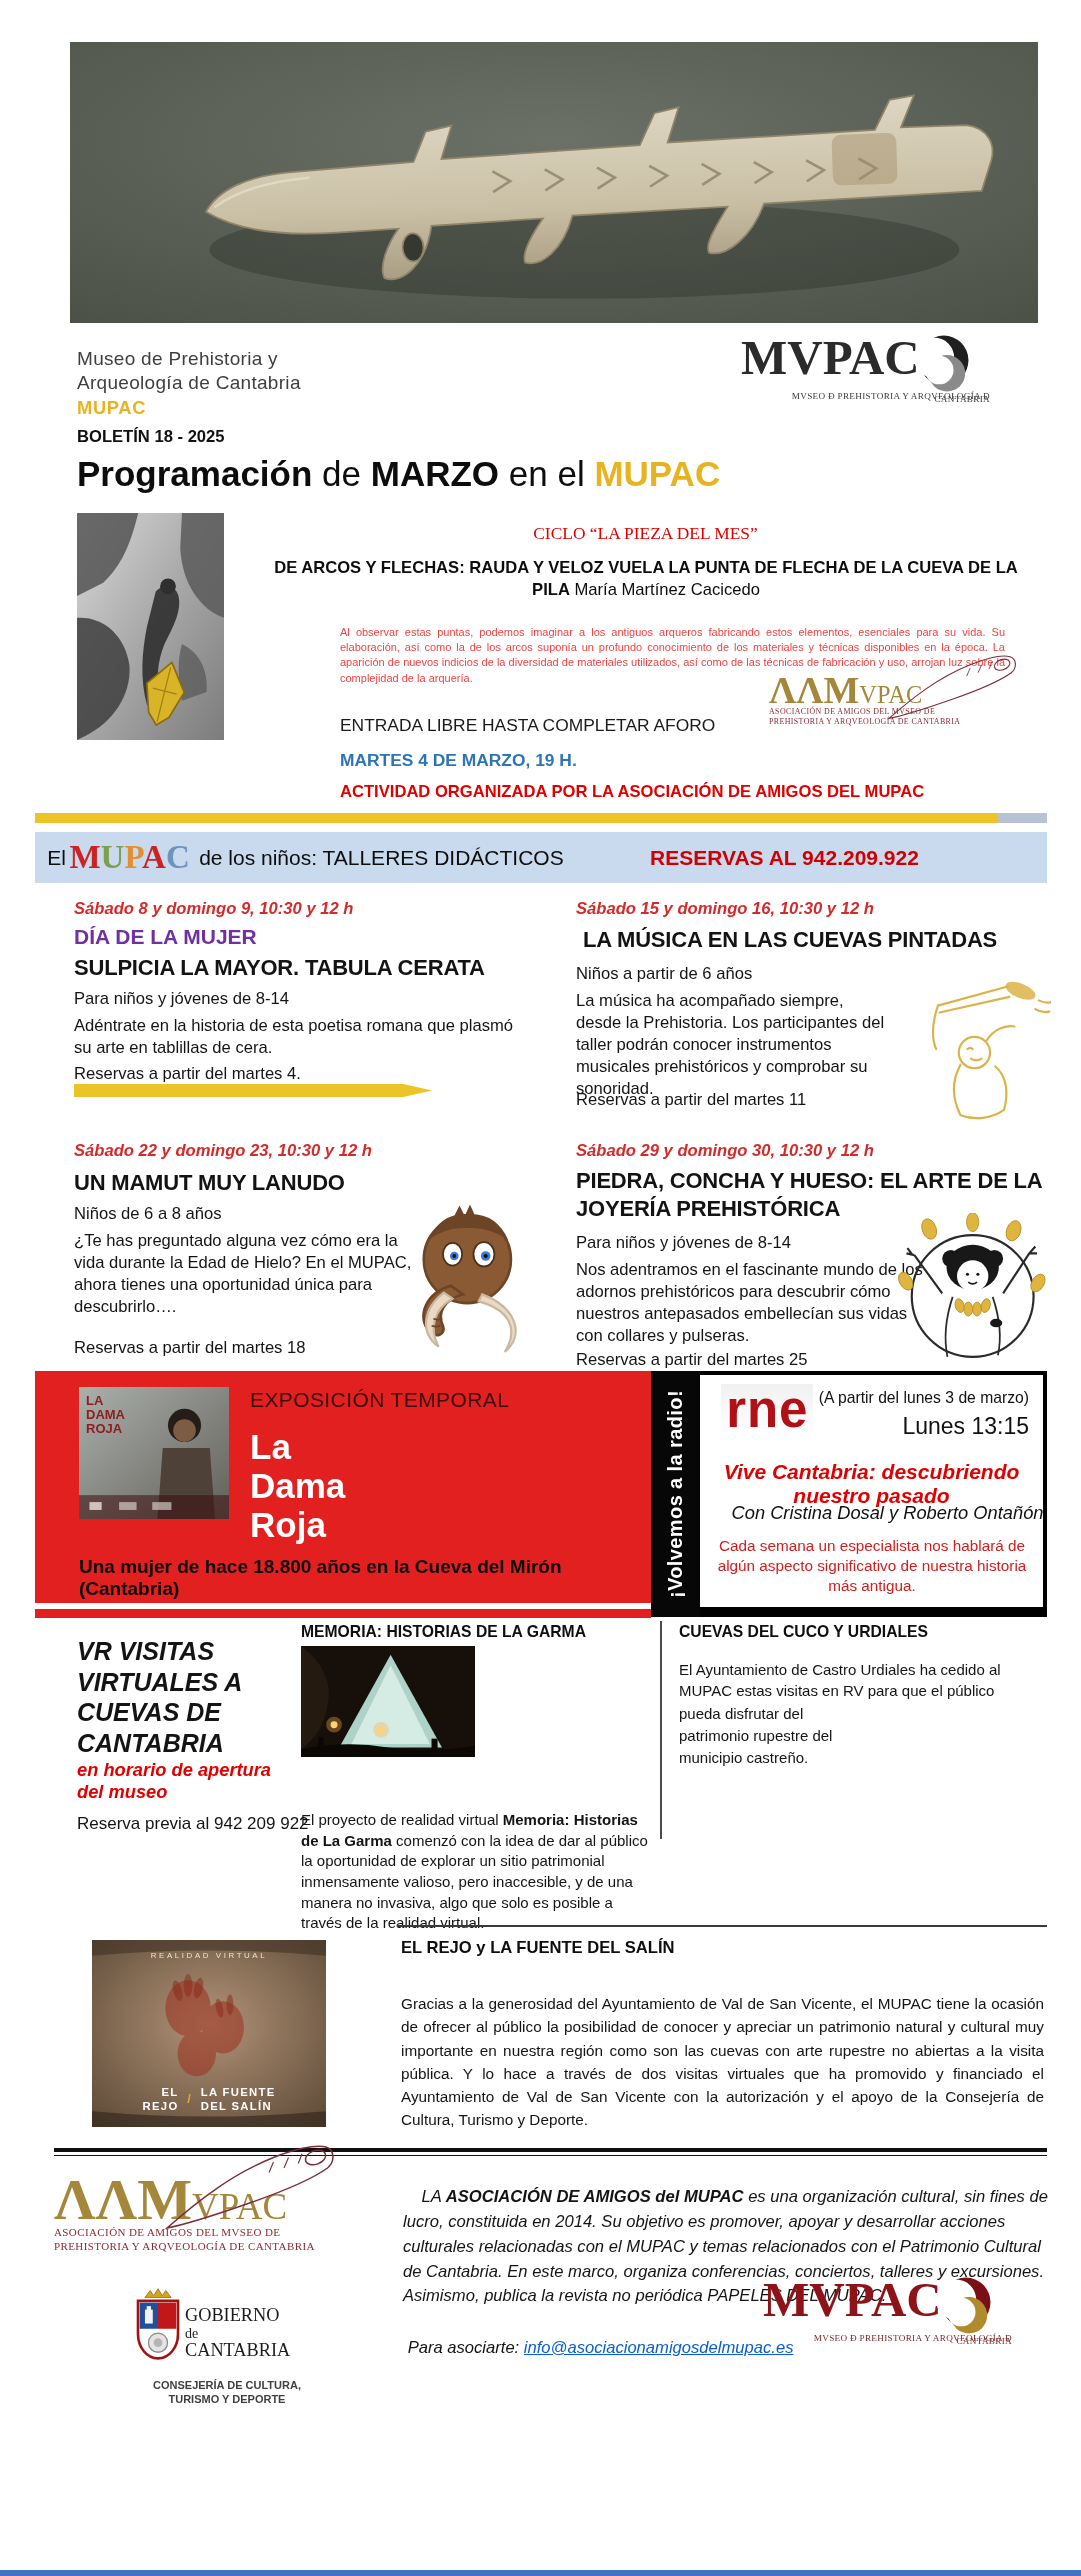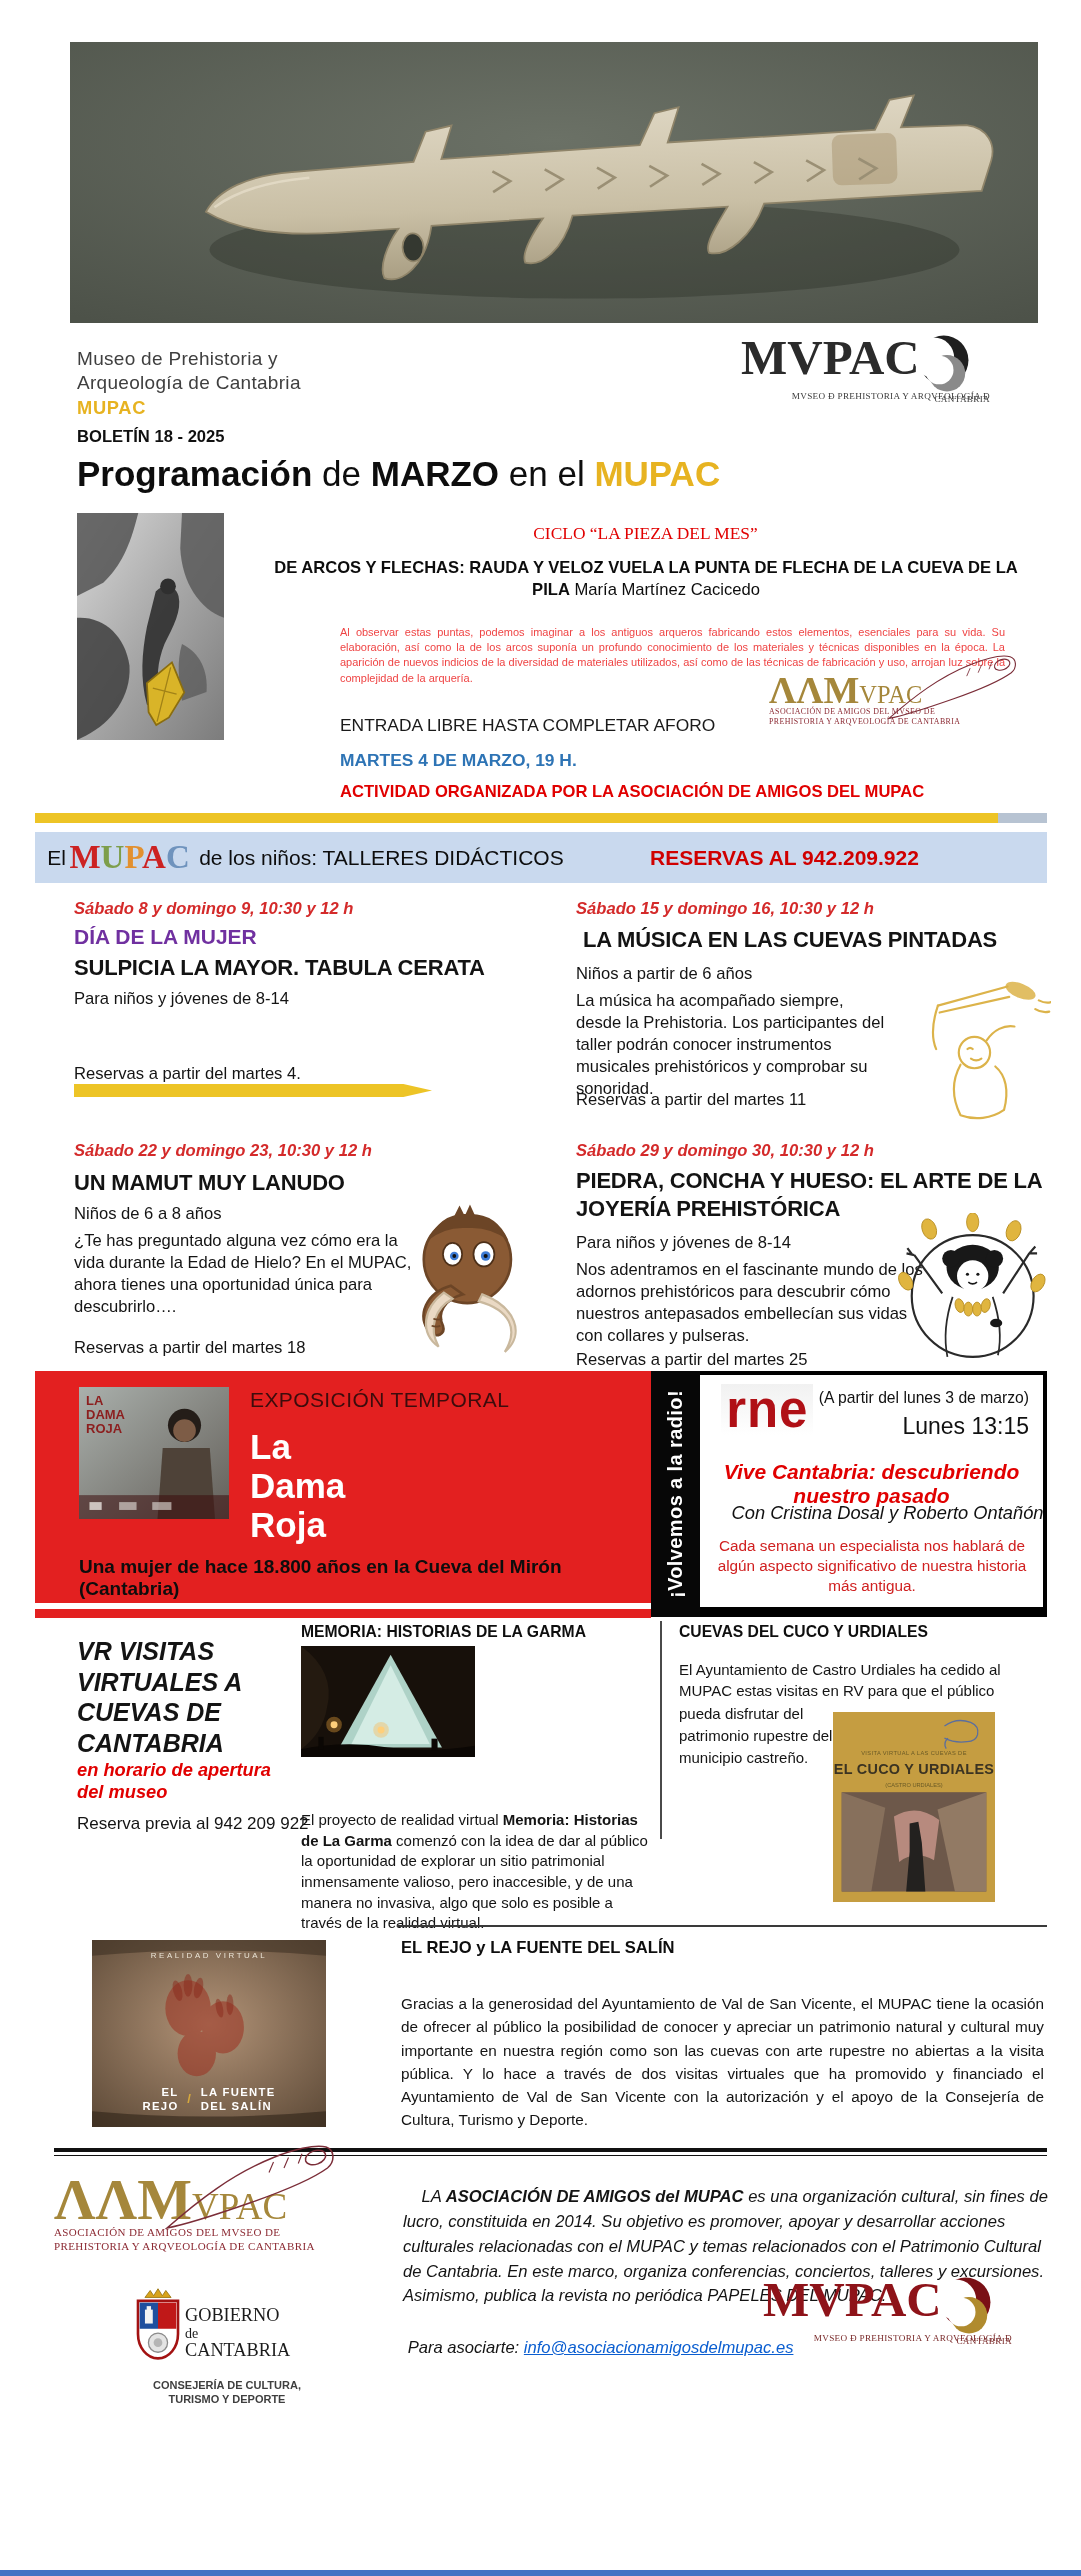--- a/index.html
+++ b/index.html
@@ -258,20 +258,21 @@
     <span class="band-el prewrap">El</span>
     <span class="band-brand"><span class="c1">M</span><span class="c2">U</span><span class="c3">P</span><span class="c4">A</span><span class="c5">C</span></span>
     <span class="band-rest prewrap"> de los niños: TALLERES DIDÁCTICOS</span>
     <span class="band-reservas">RESERVAS AL 942.209.922</span>
   </div>
 
   <div class="abs w-date" style="left:74px;top:899px;">Sábado 8 y domingo 9, 10:30 y 12 h</div>
   <div class="abs w-tag" style="left:74px;top:925px;">DÍA DE LA MUJER</div>
   <div class="abs w-title" style="left:74px;top:954px;">SULPICIA LA MAYOR. TABULA CERATA</div>
   <div class="abs w-aud" style="left:74px;top:989px;">Para niños y jóvenes de 8-14</div>
+  <div class="abs w-desc" style="left:74px;top:1015px;width:454px;">Adéntrate en la historia de esta poetisa romana que plasmó su arte en tablillas de cera.</div>
   <div class="abs w-res" style="left:74px;top:1064px;">Reservas a partir del martes 4.</div>
   <div class="abs gold-arrow"></div>
 
   <div class="abs w-date" style="left:576px;top:899px;">Sábado 15 y domingo 16, 10:30 y 12 h</div>
   <div class="abs w-title" style="left:583px;top:926px;width:462px;">LA MÚSICA EN LAS CUEVAS PINTADAS</div>
   <div class="abs w-aud" style="left:576px;top:964px;">Niños a partir de 6 años</div>
   <div class="abs w-desc" style="left:576px;top:990px;width:314px;">La música ha acompañado siempre, desde la Prehistoria. Los participantes del taller podrán conocer instrumentos musicales prehistóricos y comprobar su sonoridad.</div>
   <div class="abs w-res" style="left:576px;top:1090px;">Reservas a partir del martes 11</div>
   <div class="abs illus" style="left:877px;top:960px;width:174px;height:166px;">
     <svg viewBox="0 0 200 190">
@@ -413,37 +414,20 @@
         <rect x="150" y="106" width="7" height="14" fill="#0b0704"></rect>
     </svg>
   </div>
   <div class="abs garma-para"><span>El proyecto de realidad virtual </span><span class="b">Memoria: Historias de La Garma</span><span> comenzó con la idea de dar al público la oportunidad de explorar un sitio patrimonial inmensamente valioso, pero inaccesible, y de una manera no invasiva, algo que solo es posible a través de la realidad virtual.</span></div>
 
   <div class="abs v-divider"></div>
 
   <div class="abs cuco-title">CUEVAS DEL CUCO Y URDIALES</div>
   <div class="abs cuco-p1">El Ayuntamiento de Castro Urdiales ha cedido al MUPAC estas visitas en RV para que el público</div>
   <div class="abs cuco-p2">pueda disfrutar del patrimonio rupestre del municipio castreño.</div>
-  <div class="abs cuco-cover">
-    <svg viewBox="0 0 186 218" preserveAspectRatio="none" style="position:absolute;left:0;top:0;width:100%;height:100%;">
-      <rect width="186" height="218" fill="#c59d41"></rect>
-      <g stroke="#5b6e9e" stroke-width="1.5" fill="none">
-        <path d="M128,16 q14,-10 30,-4 q10,4 8,14 q-2,8 -12,8 q-14,2 -26,-4"></path>
-        <path d="M132,30 q-6,6 -2,12"></path>
-      </g>
-      <rect x="10" y="92" width="166" height="114" fill="#6d584a"></rect>
-      <path d="M10,92 L60,110 L44,206 L10,206 Z" fill="#87705c"></path>
-      <path d="M176,92 L120,112 L140,206 L176,206 Z" fill="#927a64"></path>
-      <path d="M70,120 Q96,104 122,124 L116,170 Q94,158 76,172 Z" fill="#b78a7e"></path>
-      <path d="M88,128 L98,126 L102,150 L106,206 L84,206 L88,160 Z" fill="#23211f"></path>
-    </svg>
-    <div class="cuco-cap">VISITA VIRTUAL A LAS CUEVAS DE</div>
-    <div class="cuco-big">EL CUCO Y URDIALES</div>
-    <div class="cuco-sub">(CASTRO URDIALES)</div>
-  </div>
 
   <div class="abs h-line"></div>
 
   <div class="abs rejo-img">
     <svg viewBox="0 0 268 214" preserveAspectRatio="none" style="position:absolute;left:0;top:0;width:100%;height:100%;">
       <defs>
           <radialGradient id="rj" cx="50%" cy="45%" r="75%">
         <stop offset="0" stop-color="#b29377"></stop>
             <stop offset="1" stop-color="#5a4735"></stop>
           </radialGradient>

